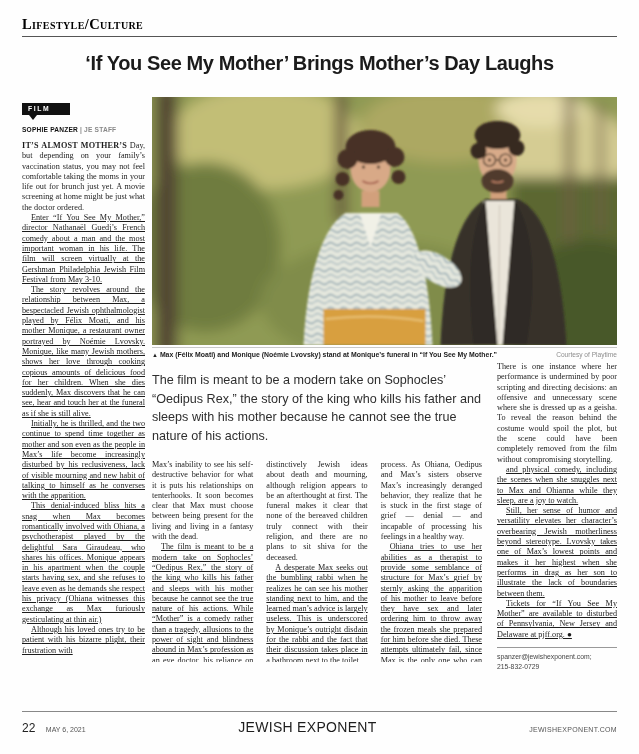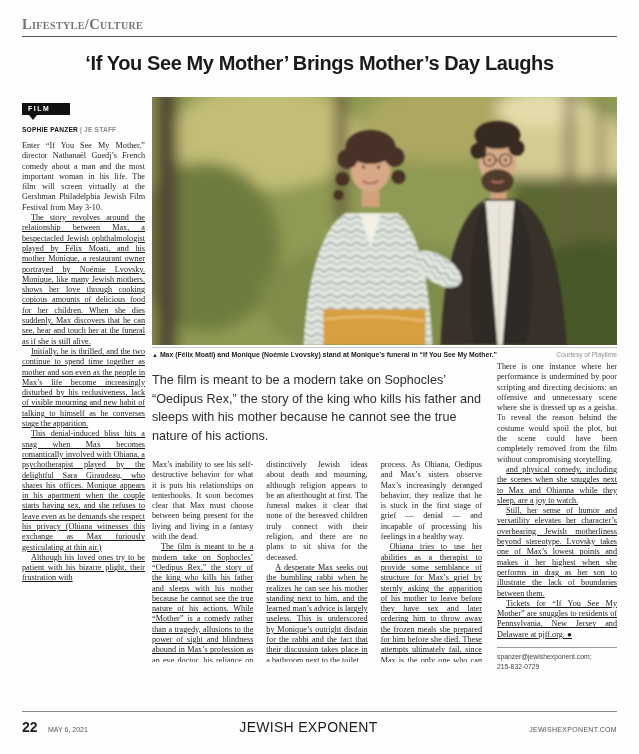--- a/index.html
+++ b/index.html
@@ -5,21 +5,21 @@
   html,body { margin:0; padding:0; background:#e9e9e9; }
   .page {
     position:relative; width:639px; height:754px; margin:0 auto;
     background:#fefefe; color:#1c1c1c; overflow:hidden;
     font-family:"Liberation Serif", serif;
   }
   
   .masthead { position:absolute; top:16px; left:22px; right:22px; }
   .section-label {
     font-family:"Liberation Serif", serif; font-variant:small-caps;
-    font-weight:700; font-size:14.5px; letter-spacing:0.4px; color:#737373;
+    font-weight:700; font-size:14.5px; letter-spacing:0.4px; color:#000000;
   }
   .masthead-rule { border:0; border-top:1.2px solid #555; margin:3px 0 0 0; }
   .headline {
     position:absolute; top:52px; left:22px; right:22px; text-align:center;
     font-family:"Liberation Sans", sans-serif; font-weight:700;
     font-size:20px; letter-spacing:-0.4px; color:#1b1b1b; margin:0;
   }
   
   .main { position:absolute; top:97px; left:22px; right:22px; display:flex; gap:7px; }
   .col1 { width:123px; flex:0 0 123px; }
@@ -70,21 +70,21 @@
     border-top:1px solid #999; margin-top:7px; padding-top:4px;
     font-family:"Liberation Sans", sans-serif; font-size:6.8px; color:#444; line-height:1.5;
   }
   
   .footer {
     position:absolute; left:22px; right:22px; top:711px;
     border-top:1px solid #888; padding-top:6px;
     display:flex; justify-content:space-between; align-items:baseline;
     font-family:"Liberation Sans", sans-serif;
   }
-  .footer .pageno { font-weight:700; font-size:14px; color:#222; }
+  .footer .pageno { font-weight:400; font-size:12px; color:#222; }
   .footer .date { font-size:7px; color:#555; margin-left:6px; }
   .footer .pub { font-weight:400; font-size:14px; letter-spacing:0.3px; color:#1d1d1d; }
   .footer .site { font-size:7px; color:#555; letter-spacing:0.3px; }
 </style>
 </head>
 <body>
 
 <div class="page">
 
   <div class="masthead">
@@ -97,23 +97,24 @@
   <div class="main">
 
     <div class="col1">
       <div class="film-tag">FILM</div>
       <div class="tag-pointer"></div>
       <div class="byline">
         <span class="author">SOPHIE PANZER</span>
         <span class="meta">| JE STAFF</span>
       </div>
       <div class="body-text">
+        <p><span class="lead-in">IT’S ALMOST MOTHER’S</span> <span>Day, but depending on your family’s vaccination status, you may not feel comfortable taking the moms in your life out for brunch just yet. A movie screening at home might be just what the doctor ordered.</span></p>
         <p>Enter “If You See My Mother,” director Nathanaël Guedj’s French comedy about a man and the most important woman in his life. The film will screen virtually at the Gershman Philadelphia Jewish Film Festival from May 3-10.</p>
         <p>The story revolves around the relationship between Max, a bespectacled Jewish ophthalmologist played by Félix Moati, and his mother Monique, a restaurant owner portrayed by Noémie Lvovsky. Monique, like many Jewish mothers, shows her love through cooking copious amounts of delicious food for her children. When she dies suddenly, Max discovers that he can see, hear and touch her at the funeral as if she is still alive.</p>
-        <p>Initially, he is thrilled, and the two continue to spend time together as mother and son even as the people in Max’s life become increasingly disturbed by his reclusiveness, lack of visible mourning and new habit of talking to himself as he converses stage the apparition.</p>
+        <p>Initially, he is thrilled, and the two continue to spend time together as mother and son even as the people in Max’s life become increasingly disturbed by his reclusiveness, lack of visible mourning and new habit of talking to himself as he converses with the apparition.</p>
         <p>This denial-induced bliss hits a snag when Max becomes romantically involved with Ohiana, a psychotherapist played by the delightful Sara Giraudeau, who shares his offices. Monique appears in his apartment when the couple starts having sex, and she refuses to leave even as he demands she respect his privacy (Ohiana witnesses this exchange as Max furiously gesticulating at thin air.)</p>
         <p>Although his loved ones try to be patient with his bizarre plight, their frustration with</p>
       </div>
     </div>
 
     <div class="right-region">
 
       <div class="photo-wrap">
         <svg viewBox="0 0 478 248" preserveAspectRatio="xMidYMid slice" role="img">
           <defs>
@@ -219,21 +220,21 @@
               <p>Ohiana tries to use her abilities as a therapist to provide some semblance of structure for Max’s grief by sternly asking the apparition of his mother to leave before they have sex and later ordering him to throw away the frozen meals she prepared for him before she died. These attempts ultimately fail, since Max is the only one who can save himself.</p>
 
             </div>
           </div>
         </div>
         <div class="col5">
           <div class="body-text">
             <p>There is one instance where her performance is undermined by poor scripting and directing decisions: an offensive and unnecessary scene where she is dressed up as a geisha. To reveal the reason behind the costume would spoil the plot, but the scene could have been completely removed from the film without compromising storytelling.</p>
             <p>and physical comedy, including the scenes when she snuggles next to Max and Ohianna while they sleep, are a joy to watch.</p>
             <p>Still, her sense of humor and versatility elevates her character’s overbearing Jewish motherliness beyond stereotype. Lvovsky takes one of Max’s lowest points and makes it her highest when she performs in drag as her son to illustrate the lack of boundaries between them.</p>
-            <p>Tickets for “If You See My Mother” are snuggles to residents of Pennsylvania, New Jersey and Delaware at pjff.org. ●</p>
+            <p>Tickets for “If You See My Mother” are available to disturbed of Pennsylvania, New Jersey and Delaware at pjff.org. ●</p>
           </div>
           <div class="contact-block">
             <div>spanzer@jewishexponent.com;</div>
             <div>215-832-0729</div>
           </div>
         </div>
       </div>
 
     </div>
   </div>

